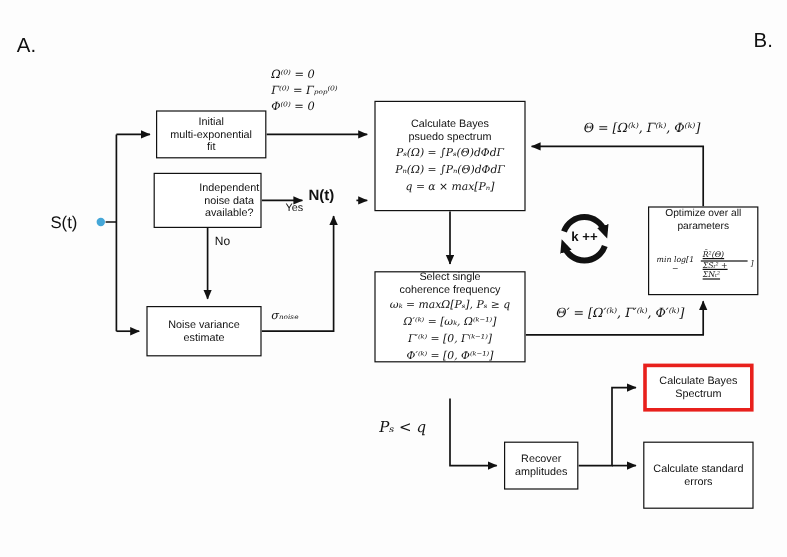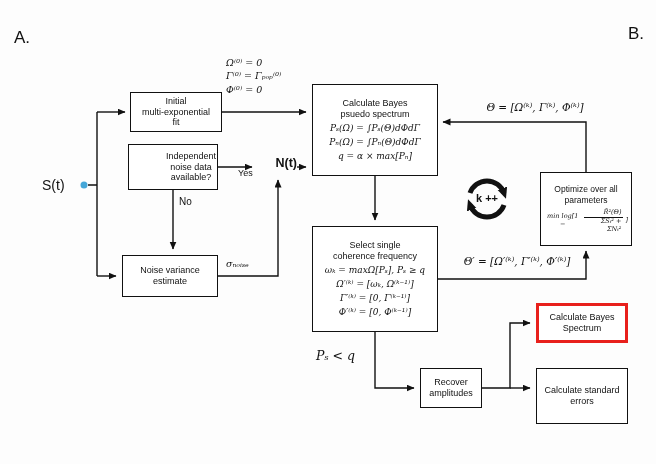--- a/index.html
+++ b/index.html
@@ -11,21 +11,21 @@
     position:absolute; background:#fff; border:1.5px solid #111;
     display:flex; flex-direction:column; justify-content:center; align-items:center;
     text-align:center; font-size:9px; line-height:1.22; padding:2px 3px;
   }
   .node.highlight { border-width:3px; border-color:#e8201c; }
   .math { font-family:"DejaVu Serif", serif; font-style:italic; }
   .node .math-line { font-family:"DejaVu Serif", serif; font-style:italic; font-size:9px; margin-top:3px; white-space:nowrap; }
   .node .title-line { font-size:9px; }
   .label { position:absolute; white-space:nowrap; }
   .panel-label { font-size:17px; }
-  .frac { display:inline-block; vertical-align:middle; text-align:right; margin:0 2px; }
+  .frac { display:inline-block; vertical-align:middle; text-align:left; margin:12px 2px;text-decoration:underline; }
   .frac .num { display:block; border-bottom:1px solid #111; padding:0 2px; }
   .frac .den { display:block; padding:0 2px; }
   .opt-math { display:flex; align-items:center; justify-content:center; font-size:6.5px; margin-top:4px; font-family:"DejaVu Serif", serif; font-style:italic; }
 </style>
 </head>
 <body>
 
 <div class="figure">
 
   <svg class="layer" width="656" height="464" viewBox="0 0 656 464">
@@ -83,21 +83,21 @@
   </div>
 
   <div class="node" style="left:312px; top:84px; width:126px; height:92px;">
     <div class="title-line">Calculate Bayes</div>
     <div class="title-line">psuedo spectrum</div>
     <div class="math-line">Pₛ(Ω) = ∫Pₛ(Θ)dΦdΓ</div>
     <div class="math-line">Pₙ(Ω) = ∫Pₙ(Θ)dΦdΓ</div>
     <div class="math-line">q = α × max[Pₙ]</div>
   </div>
 
-  <div class="node" style="left:312px; top:226px; width:126px; height:106px;">
+  <div class="node" style="left:312px; top:226px; width:126px; height:76px;">
     <div class="title-line">Select single</div>
     <div class="title-line">coherence frequency</div>
     <div class="math-line">ωₖ = maxΩ[Pₛ], Pₛ ≥ q</div>
     <div class="math-line">Ω′⁽ᵏ⁾ = [ωₖ, Ω⁽ᵏ⁻¹⁾]</div>
     <div class="math-line">Γ′⁽ᵏ⁾ = [0, Γ⁽ᵏ⁻¹⁾]</div>
     <div class="math-line">Φ′⁽ᵏ⁾ = [0, Φ⁽ᵏ⁻¹⁾]</div>
   </div>
 
   <div class="node" style="left:540px; top:172px; width:92px; height:74px;">
     <div class="title-line" style="font-size:8.5px;">Optimize over all</div>
@@ -127,21 +127,21 @@
     <div class="title-line">errors</div>
   </div>
 
   <div class="label math" style="left:226px; top:56px; font-size:9.5px; line-height:1.4;">
     <div>Ω⁽⁰⁾ = 0</div>
     <div>Γ⁽⁰⁾ = Γₚₒₚ⁽⁰⁾</div>
     <div>Φ⁽⁰⁾ = 0</div>
   </div>
 
   <div class="label" style="left:238px; top:152px; font-size:9px;margin-top:16px;">Yes</div>
-  <div class="label" style="left:257px; top:156px; width:40px; text-align:right; font-size:12.5px; font-weight:bold;">N(t)</div>
+  <div class="label" style="left:257px; top:156px; width:40px; text-align:left; font-size:12.5px; font-weight:bold;">N(t)</div>
   <div class="label" style="left:179px; top:196px; font-size:10px;">No</div>
   <div class="label math" style="left:226px; top:258px; font-size:9.5px;">σₙₒᵢₛₑ</div>
   <div class="label math" style="left:446px; top:255px; width:142px; text-align:center; font-size:10.5px;">Θ′ = [Ω′⁽ᵏ⁾, Γ′⁽ᵏ⁾, Φ′⁽ᵏ⁾]</div>
   <div class="label math" style="left:468px; top:101px; width:134px; text-align:center; font-size:10.5px;">Θ = [Ω⁽ᵏ⁾, Γ⁽ᵏ⁾, Φ⁽ᵏ⁾]</div>
   <div class="label math" style="left:316px; top:348px; font-size:12.5px;">Pₛ &lt; q</div>
   <div class="label" style="left:468px; top:192px; width:38px; text-align:center; font-size:11px; font-weight:bold;">k ++</div>
 
 </div>
 
 </body></html>

